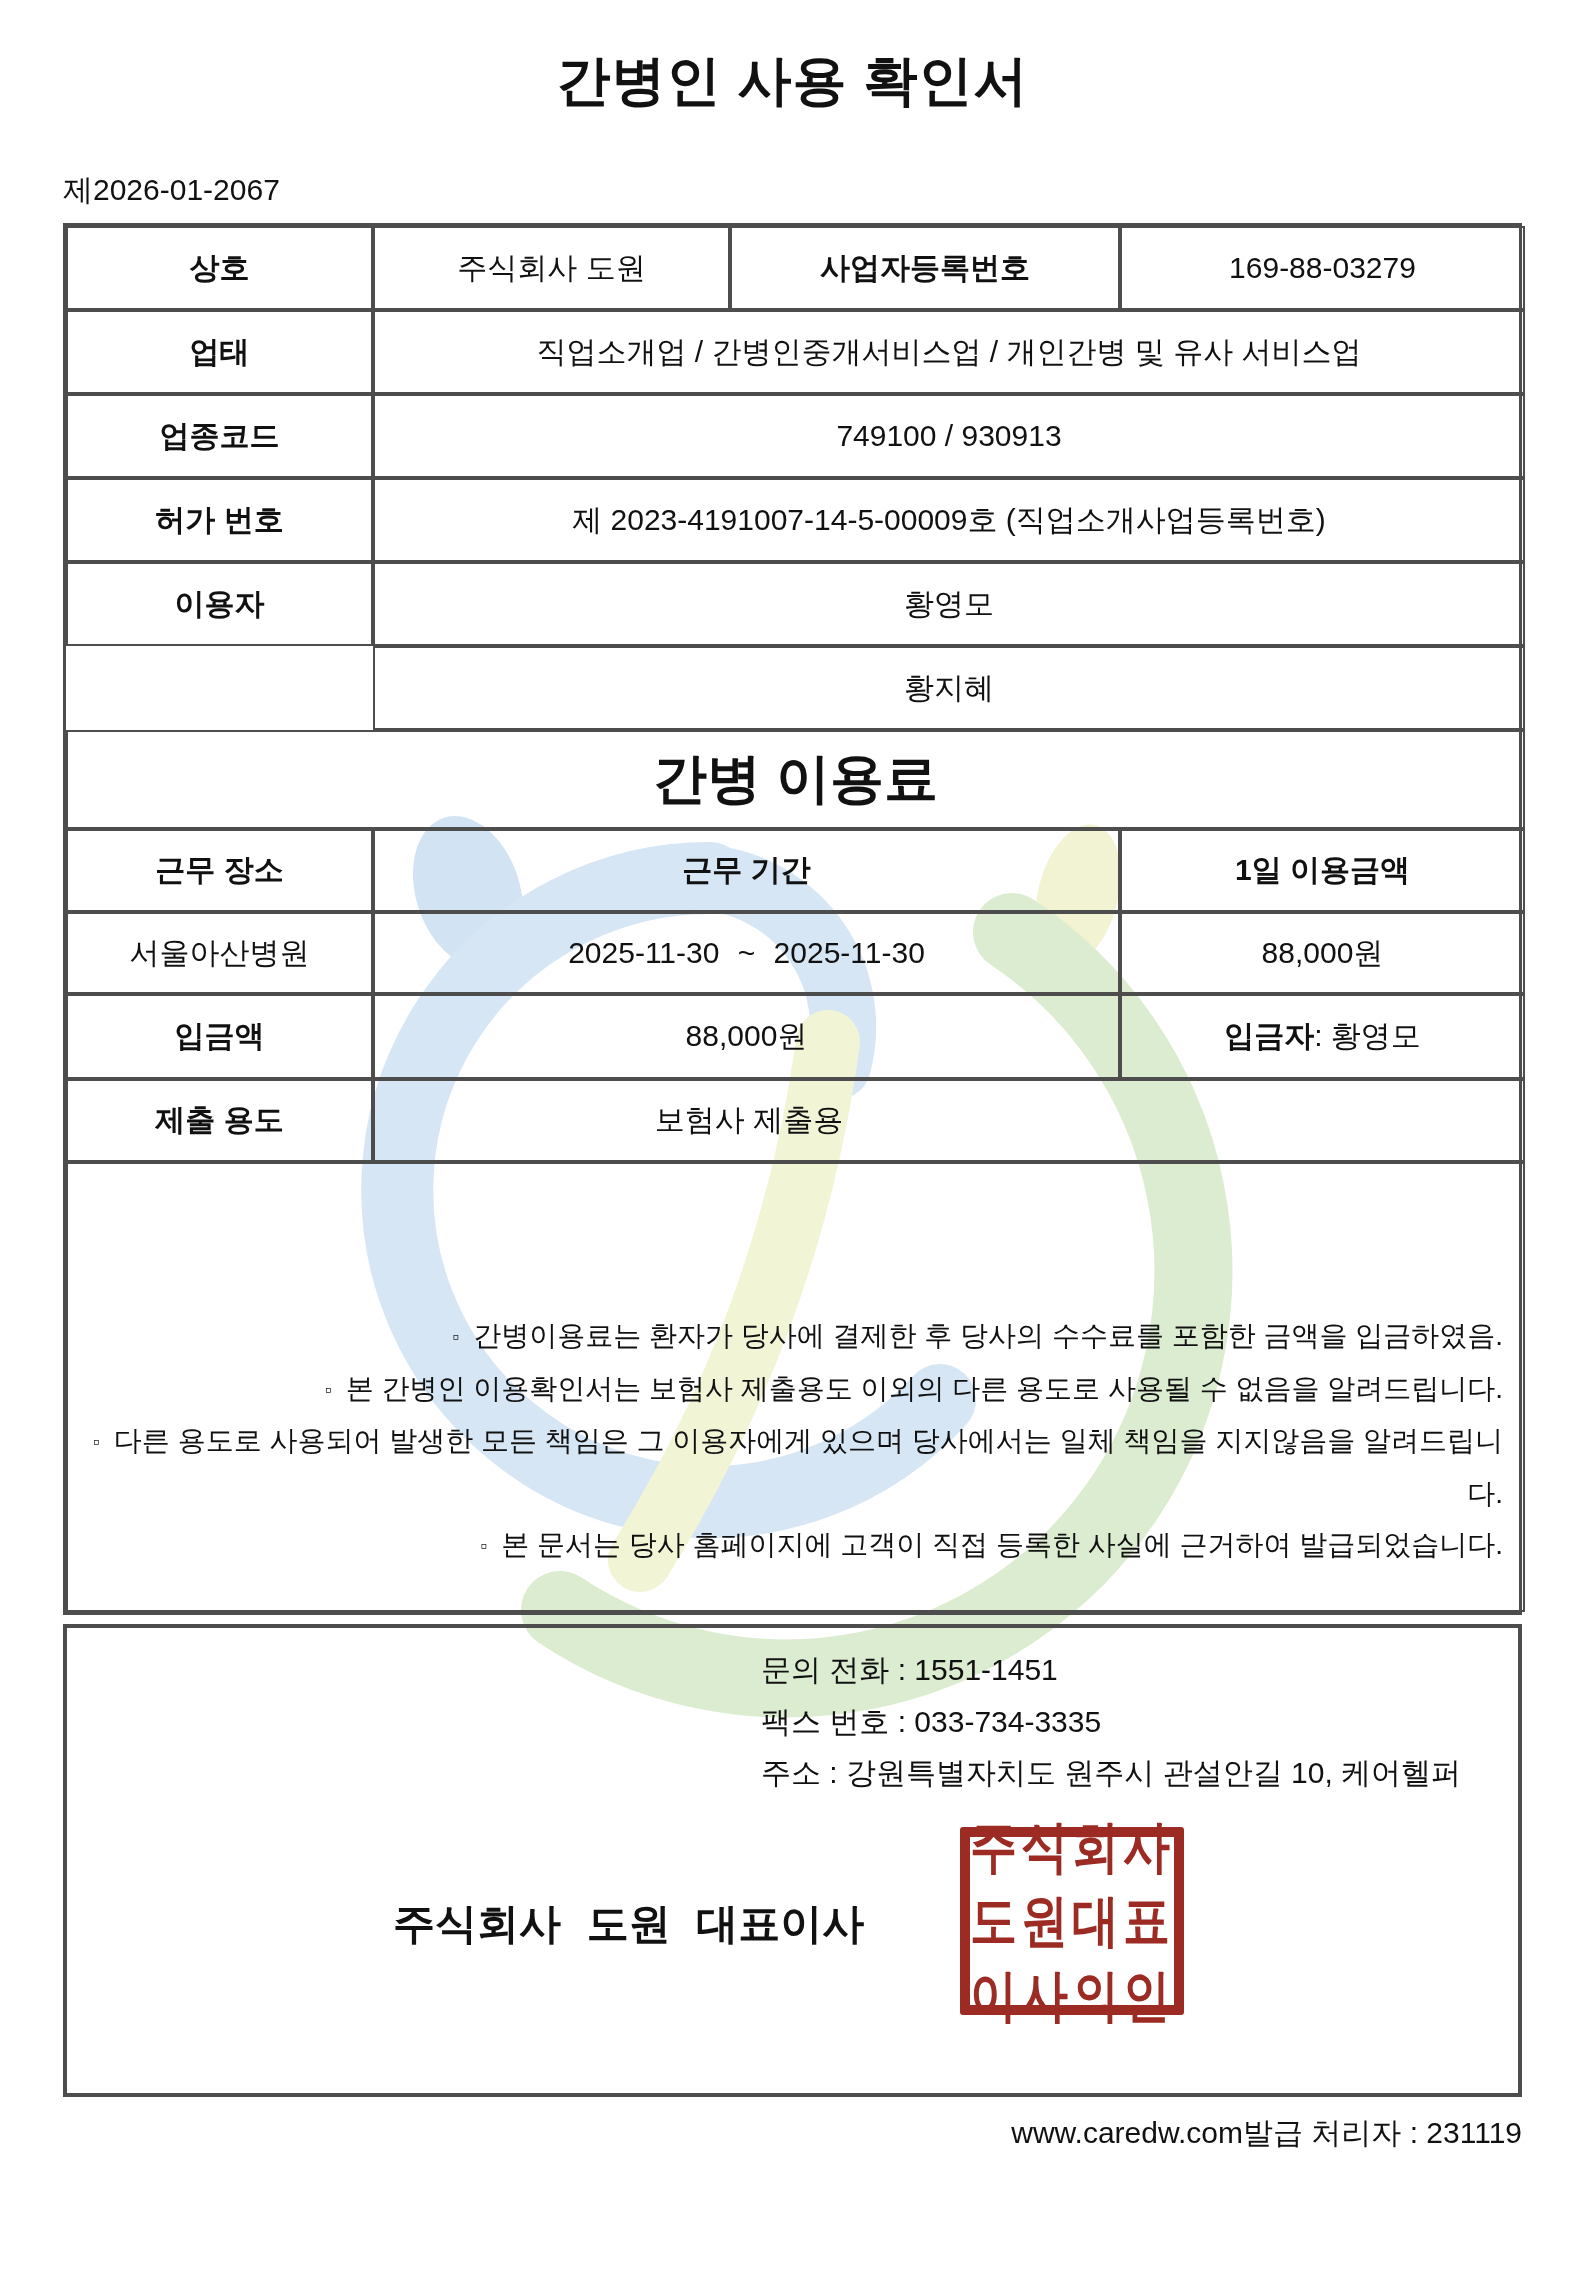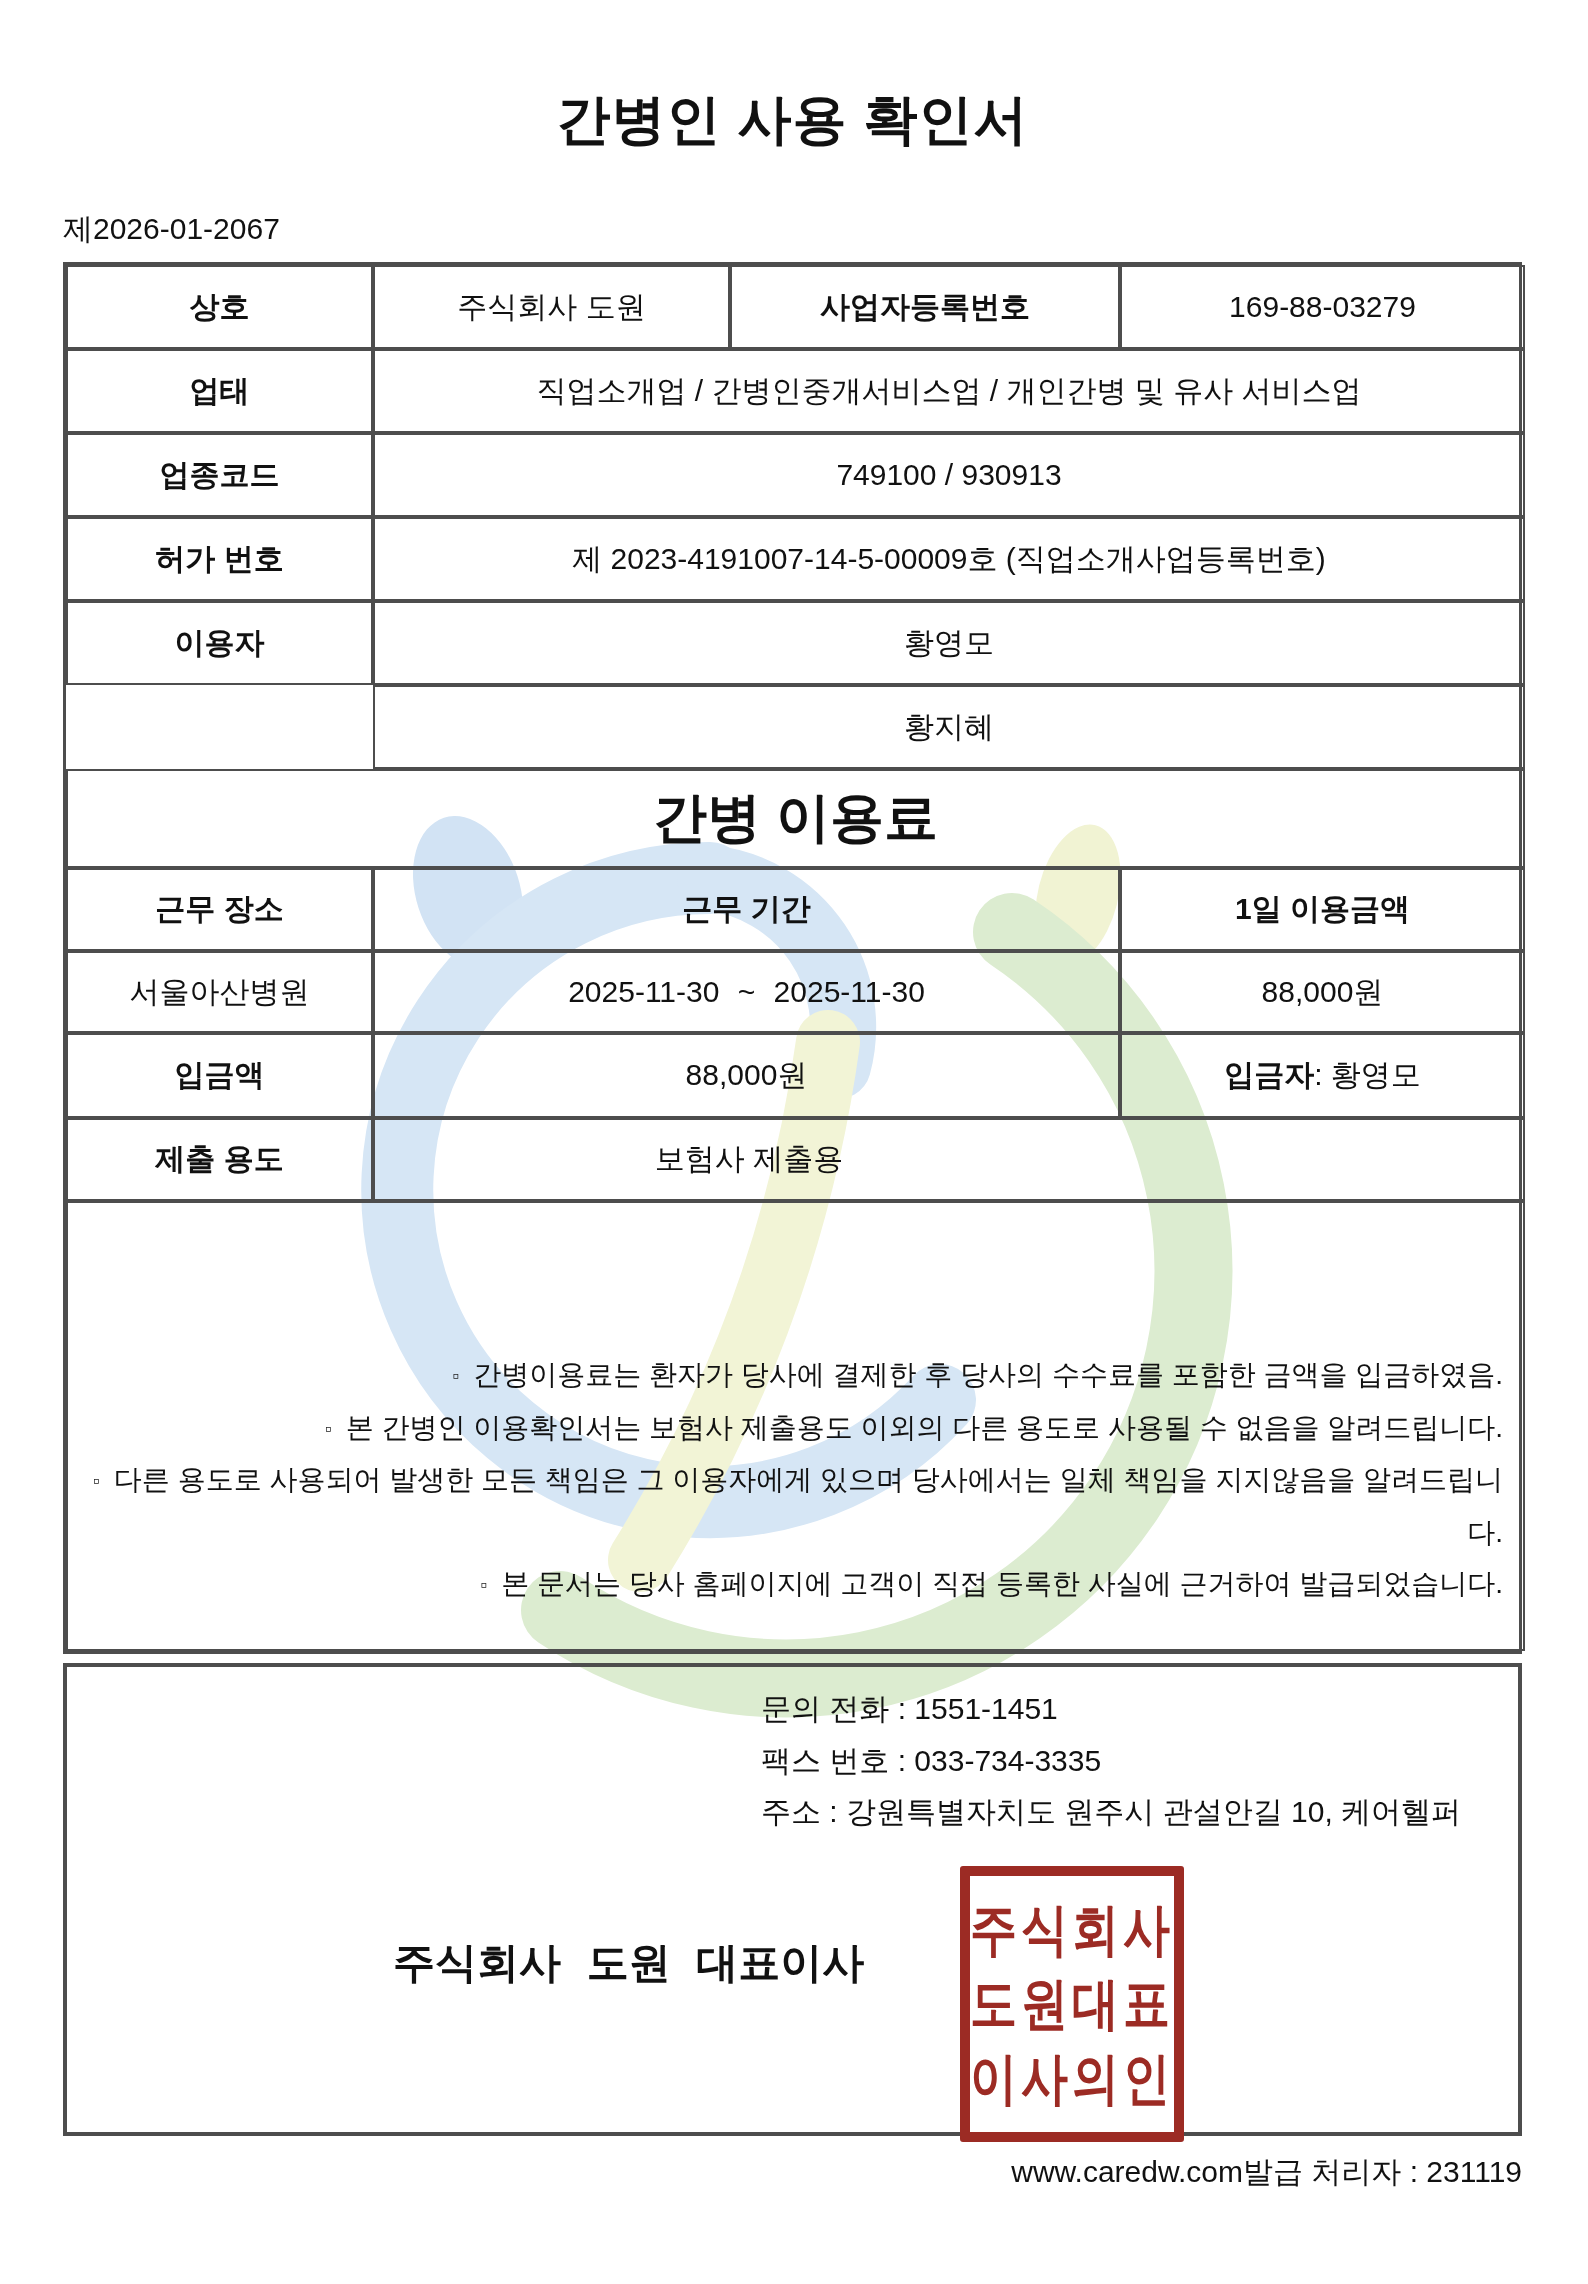--- a/index.html
+++ b/index.html
@@ -5,21 +5,21 @@
   html,body{margin:0;padding:0;}
   body{
     width:1588px;height:2284px;position:relative;background:#ffffff;
     font-family:"Liberation Sans","DejaVu Sans",sans-serif;color:#111;
     overflow:hidden;
   }
   .watermark{position:absolute;left:0;top:0;z-index:0;}
   .content{position:relative;z-index:1;width:1459px;margin-left:63px;}
   .doc-title{
     text-align:center;font-size:54px;font-weight:bold;letter-spacing:1px;
-    padding-top:84px;margin:0;
+    padding-top:45px;margin:0;
   }
   .doc-number{
     font-size:30px;margin-top:52px;margin-bottom:12px;
   }
   .grid{
     display:grid;
     grid-template-columns:307px 357px 390px 405px;
     grid-template-rows:84px 84px 84px 84px 84px 84px 99px 83px 82px 85px 83px 450px;
     border:3px solid #4d4d4d;
     box-sizing:border-box;
@@ -47,21 +47,21 @@
   }
   .contact-lines{
     position:absolute;left:694px;top:16px;font-size:30px;line-height:51.5px;
     white-space:nowrap;
   }
   .sig-name{
     position:absolute;left:326px;top:268px;font-size:42px;font-weight:bold;
     word-spacing:14px;white-space:nowrap;
   }
   .seal{
-    position:absolute;left:893px;top:199px;width:224px;height:276px;
+    position:absolute;left:893px;top:199px;width:224px;height:188px;
     border:10px solid #9c2b24;border-radius:3px;box-sizing:border-box;
     display:flex;align-items:center;justify-content:center;
   }
   .seal-text{
     color:#9c2b24;font-weight:800;font-size:47px;line-height:62px;
     letter-spacing:4px;text-align:center;transform:scaleY(1.2);
     white-space:nowrap;
   }
   .footer{
     display:flex;justify-content:flex-end;align-items:baseline;

